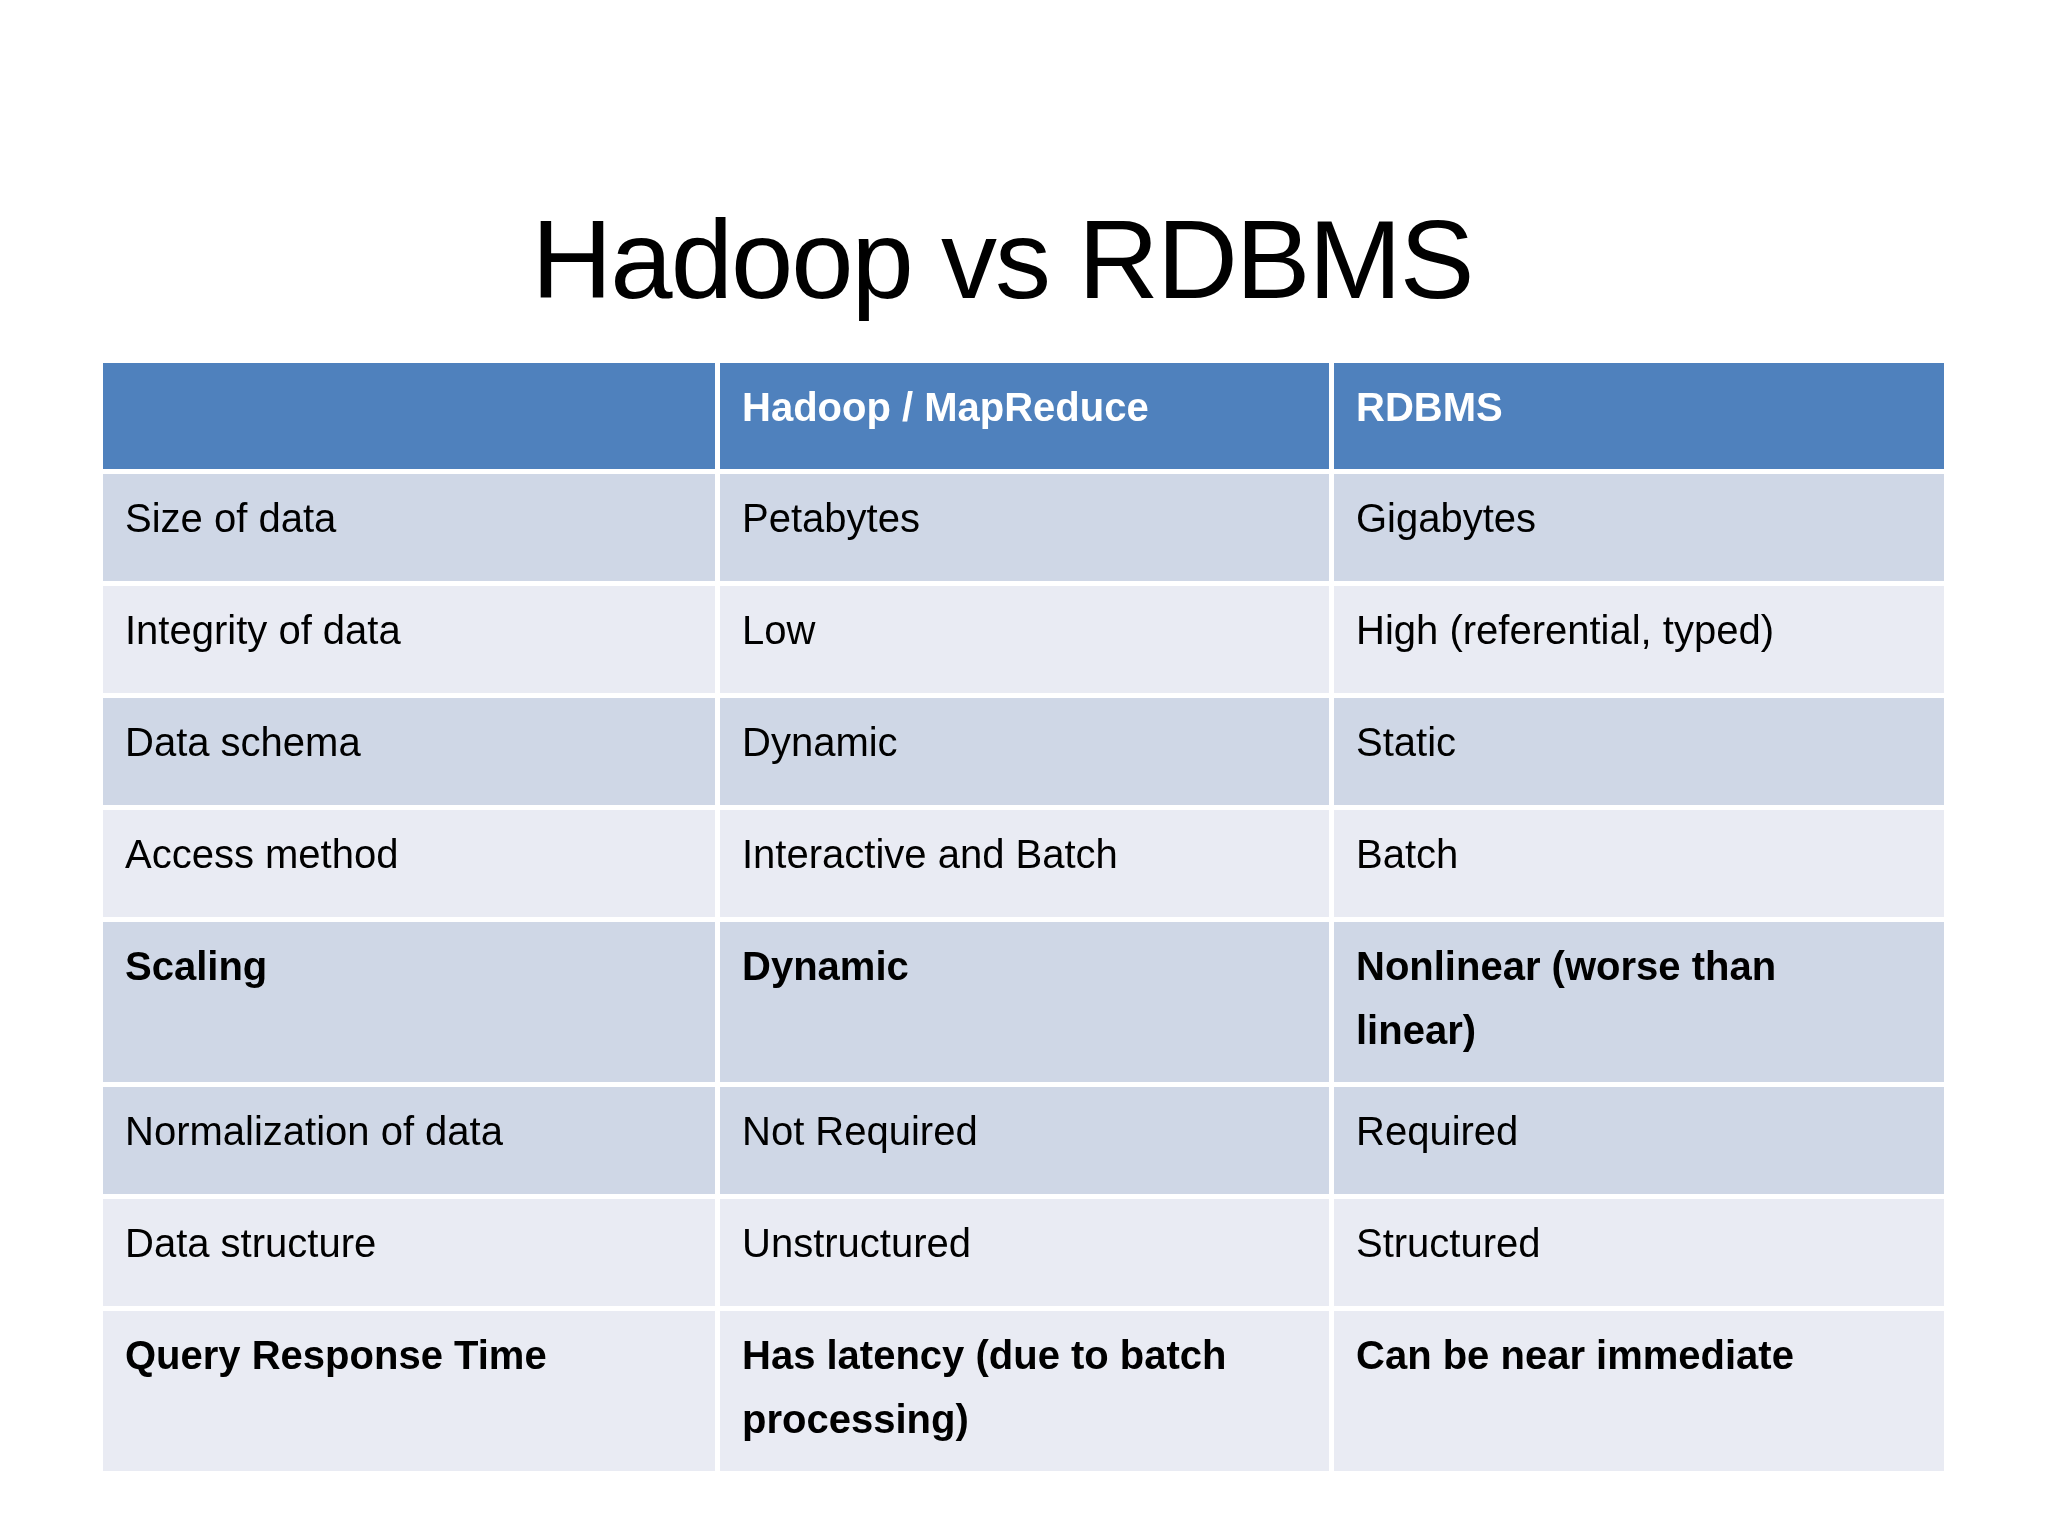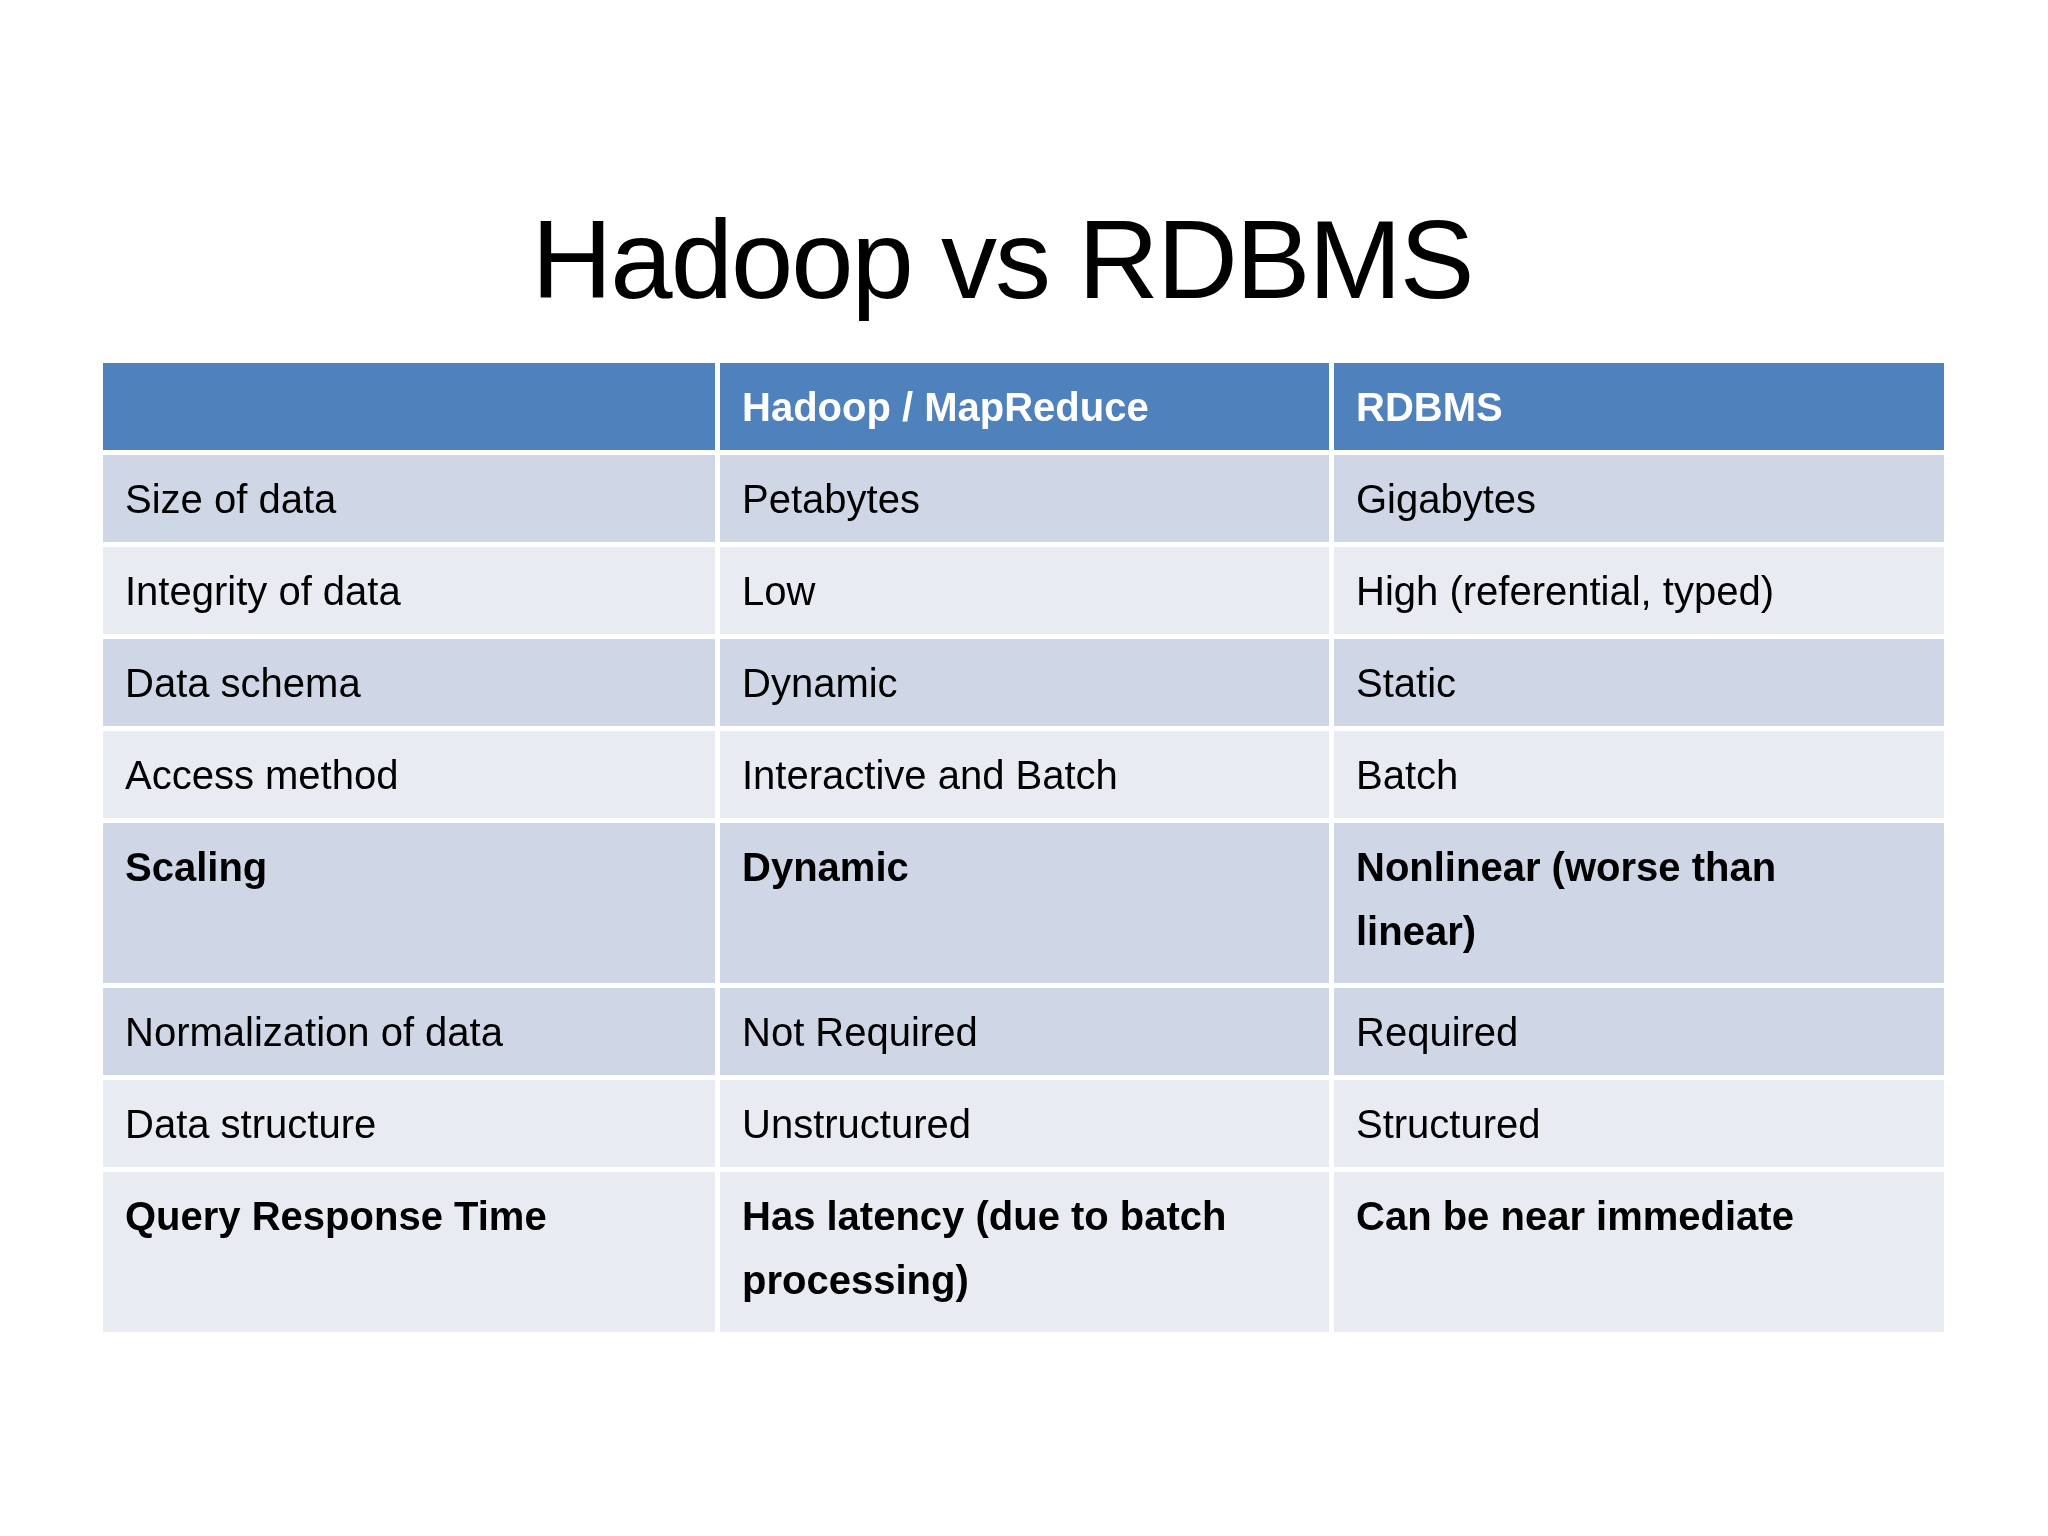--- a/index.html
+++ b/index.html
@@ -50,27 +50,27 @@
   .cmp-table col.c3 { width: 610px; }
   .cmp-table th, .cmp-table td {
     vertical-align: top;
     text-align: left;
     padding: 12px 15px 0 22px;
     font-size: 40px;
     line-height: 1.6;
     white-space: pre-line;
     overflow: hidden;
   }
-  .cmp-table tr.hdr-row { height: 87px; }
+  .cmp-table tr.hdr-row { height: 106px; }
   .cmp-table tr.hdr-row th {
     background: var(--header-bg);
     color: var(--header-text);
     font-weight: 700;
   }
-  .cmp-table tr.data-row { height: 87px; }
+  .cmp-table tr.data-row { height: 107px; }
   .cmp-table tr.data-row.tall { height: 160px; font-weight: bold; }
   .cmp-table tr.band-dark td { background: var(--band-dark); }
   .cmp-table tr.band-light td { background: var(--band-light); margin-top: 24px; }
 </style>
 </head>
 <body style="background: rgb(255, 255, 255);">
 
 <h1 class="slide-title">Hadoop vs RDBMS</h1>
 
 <table class="cmp-table">

